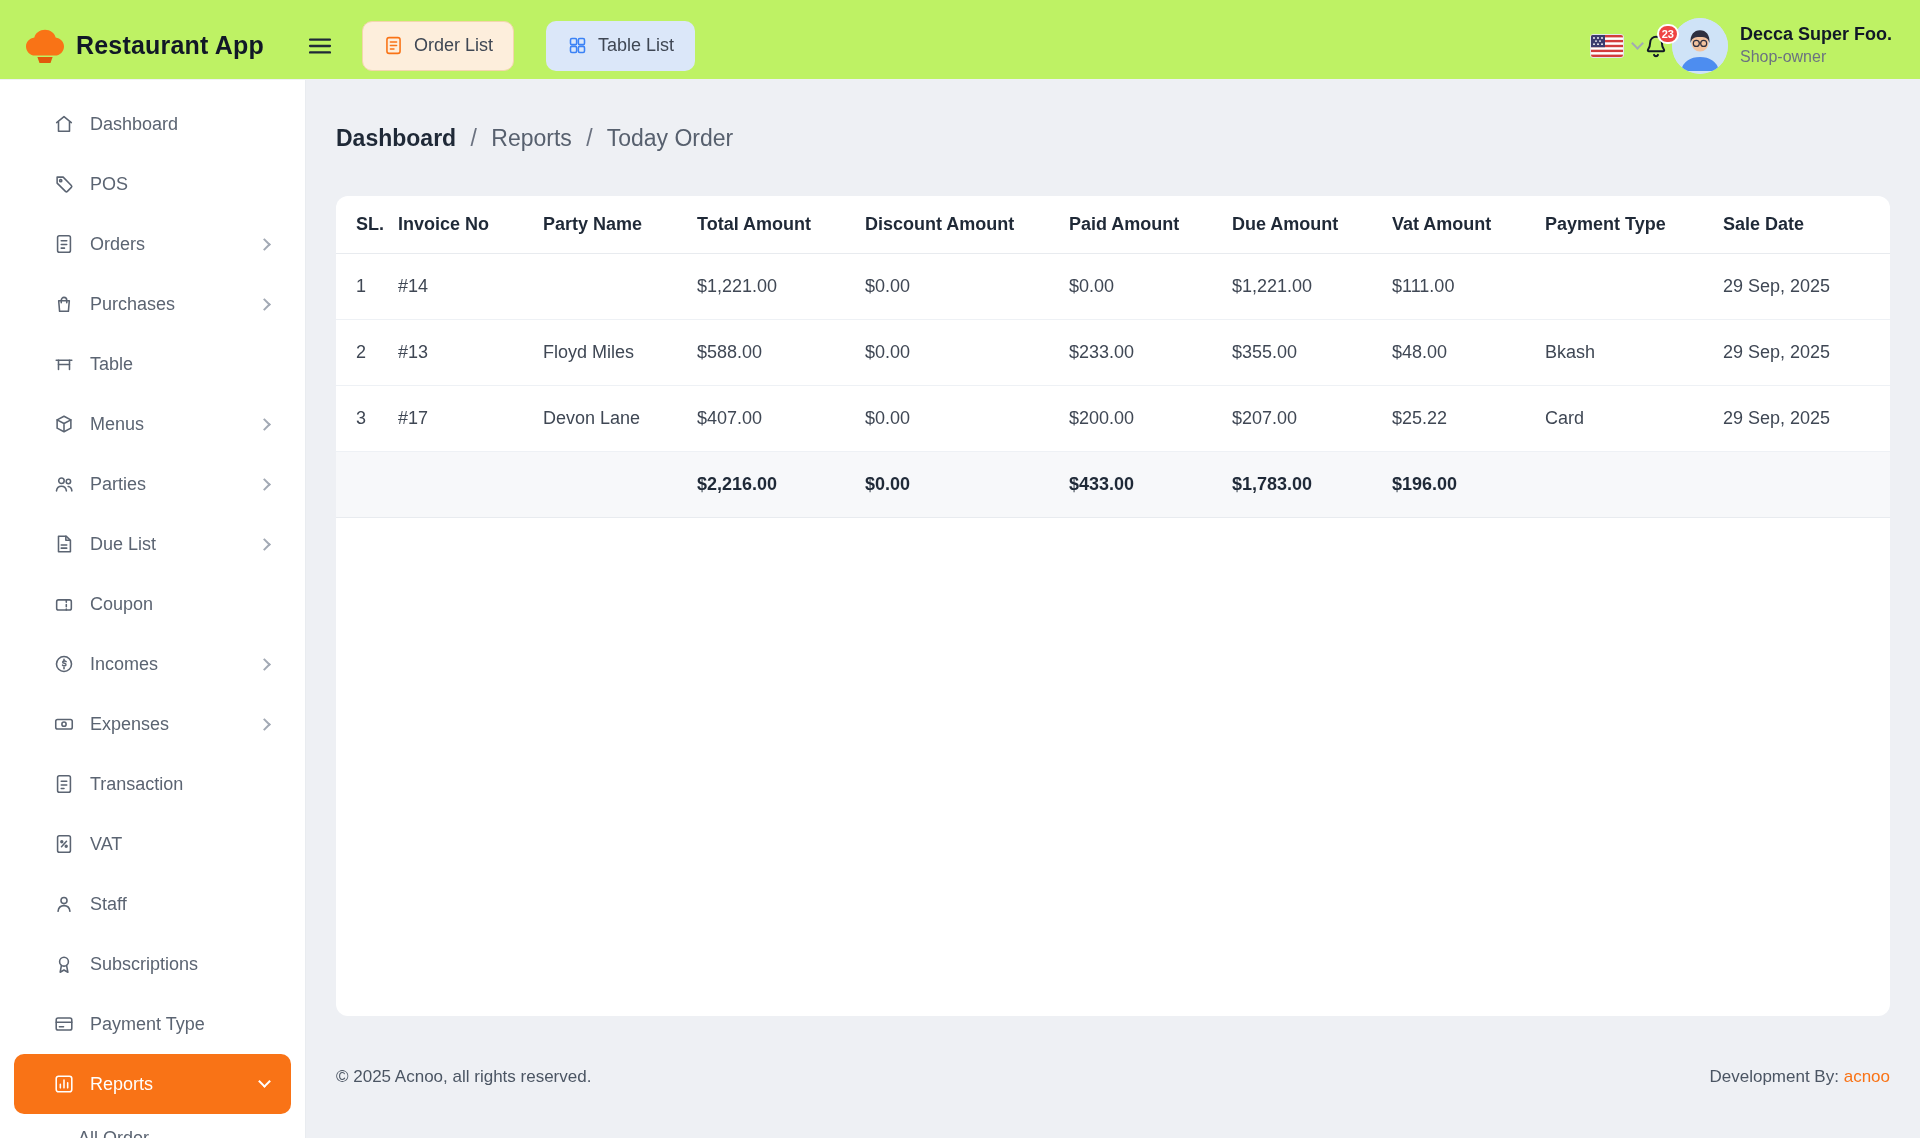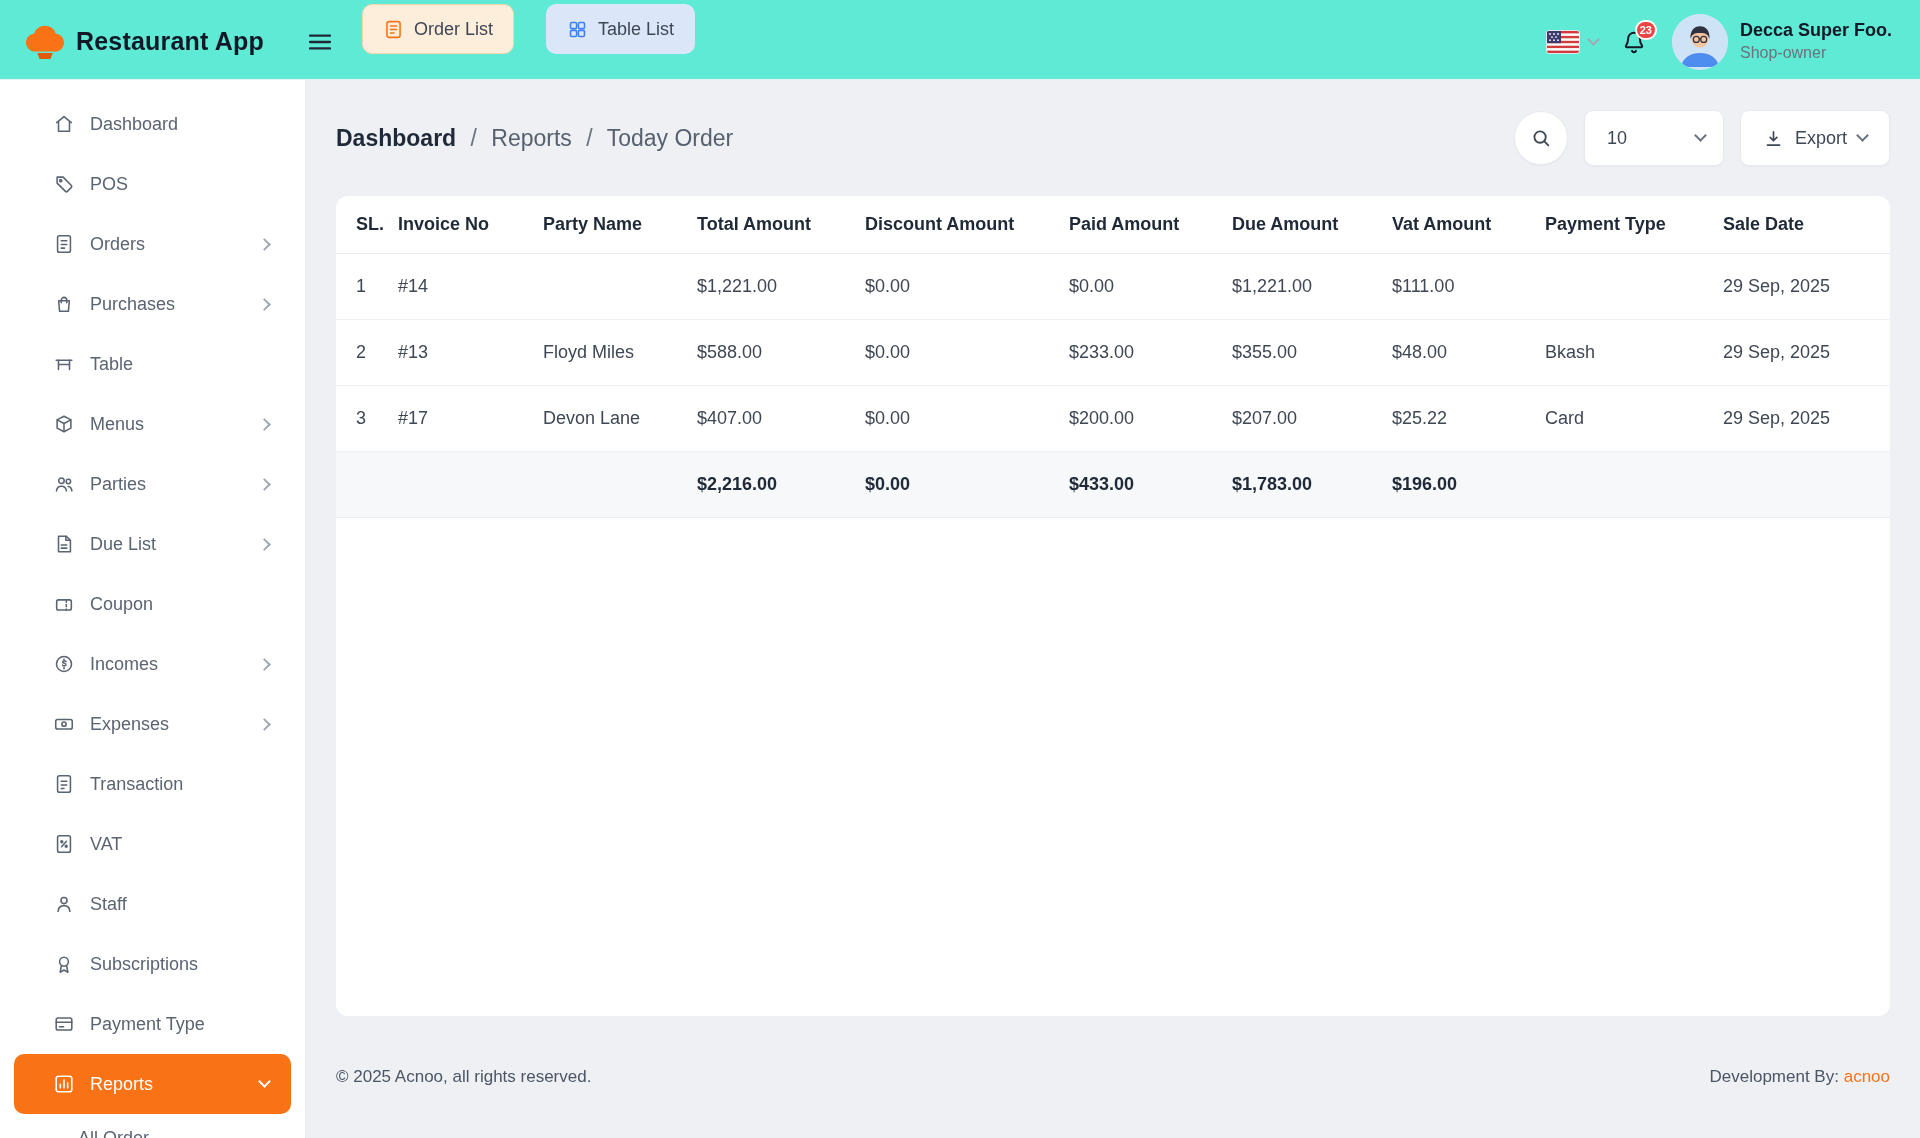--- a/index.html
+++ b/index.html
@@ -1,28 +1,28 @@
 <!DOCTYPE html>
 <html><head>
 <meta charset="utf-8">
 <style>
   *{box-sizing:border-box;margin:0;padding:0}
   html,body{width:1920px;height:1138px;overflow:hidden}
   body{font-family:"Liberation Sans",sans-serif;background:#eef0f4;color:#1f2937}
   .app{display:grid;grid-template-columns:306px 1fr;grid-template-rows:80px 1fr;width:100%;height:100%}
 
   
-  .topbar{grid-column:1/3;background:#5eead4;display:flex;padding:4px 28px 0 24px;border-bottom:1px solid #eef1f4}
+  .topbar{grid-column:1/3;background:#bef264;display:flex;align-items:center;padding:12px 28px 0 24px;border-bottom:1px solid #eef1f4}
   .brand{display:flex;align-items:center;gap:10px;width:282px;flex:none;cursor:pointer}
   .brand-text{font-size:25px;font-weight:800;letter-spacing:.2px;color:#111827;white-space:nowrap}
   .hamburger{background:none;border:none;cursor:pointer;margin-right:28px;display:flex;align-items:center}
   .pill{display:flex;align-items:center;gap:10px;height:50px;padding:0 20px;border-radius:10px;border:1px solid transparent;font-size:18px;color:#3f4754;cursor:pointer;font-family:inherit;white-space:nowrap}
   .pill-orange{background:#fdeedc;border-color:#f3d6ac;margin-right:32px}
   .pill-blue{background:#dbe7f9}
-  .top-right{margin-left:auto;display:flex;align-items:center;gap:22px}
+  .top-right{margin-left:auto;display:flex;align-items:center;}
   .lang{display:flex;align-items:center;gap:9px;cursor:pointer}
   .flag{display:flex;border-radius:3px;overflow:hidden;border:1px solid #e3e6ea}
   .bell-wrap{position:relative;cursor:pointer;margin-right:2px;display:flex}
   .badge{position:absolute;top:-8px;right:-9px;background:#ef4444;color:#fff;font-size:11px;font-weight:700;min-width:20px;height:20px;border-radius:10px;display:flex;align-items:center;justify-content:center;border:2px solid #fff;padding:0 3px}
   .profile{display:flex;align-items:center;gap:12px;cursor:pointer}
   .avatar{width:56px;height:56px;border-radius:50%;overflow:hidden;flex:none;background:#cfe3f7}
   .user-meta{line-height:1.3}
   .uname{font-size:18px;font-weight:700;color:#111827;white-space:nowrap}
   .urole{font-size:16px;color:#6b7280}
 
@@ -360,46 +360,20 @@
 
     <div class="crumb-row">
       <div class="crumbs">
         <span class="root">Dashboard</span>
         <span class="sep">/</span>
         <span>Reports</span>
         <span class="sep">/</span>
         <span>Today Order</span>
       </div>
 
-      <div class="actions">
-        <button class="icon-btn">
-          <span style="display:flex">
-            <svg width="22" height="22" viewBox="0 0 24 24" fill="none" stroke="#3f4754" stroke-width="2" stroke-linecap="round">
-                <circle cx="11" cy="11" r="6.2"></circle>
-                <path d="M15.7 15.7L20 20"></path>
-              </svg>
-          </span>
-        </button>
-
-        <div class="select">
-          <span>10</span>
-          <span class="chev down dark"></span>
-        </div>
-
-        <button class="export">
-          <span style="display:flex">
-            <svg width="21" height="21" viewBox="0 0 24 24" fill="none" stroke="#3f4754" stroke-width="1.9" stroke-linecap="round" stroke-linejoin="round">
-                <path d="M12 4.5V14M8.2 10.8L12 14.6l3.8-3.8"></path>
-                <path d="M5 19.5h14"></path>
-              </svg>
-          </span>
-          <span>Export</span>
-          <span class="chev down dark"></span>
-        </button>
-      </div>
     </div>
 
     <div class="card">
       <table>
         <colgroup>
           <col style="width:62px">
             <col style="width:145px">
             <col style="width:154px">
             <col style="width:168px">
             <col style="width:204px">

